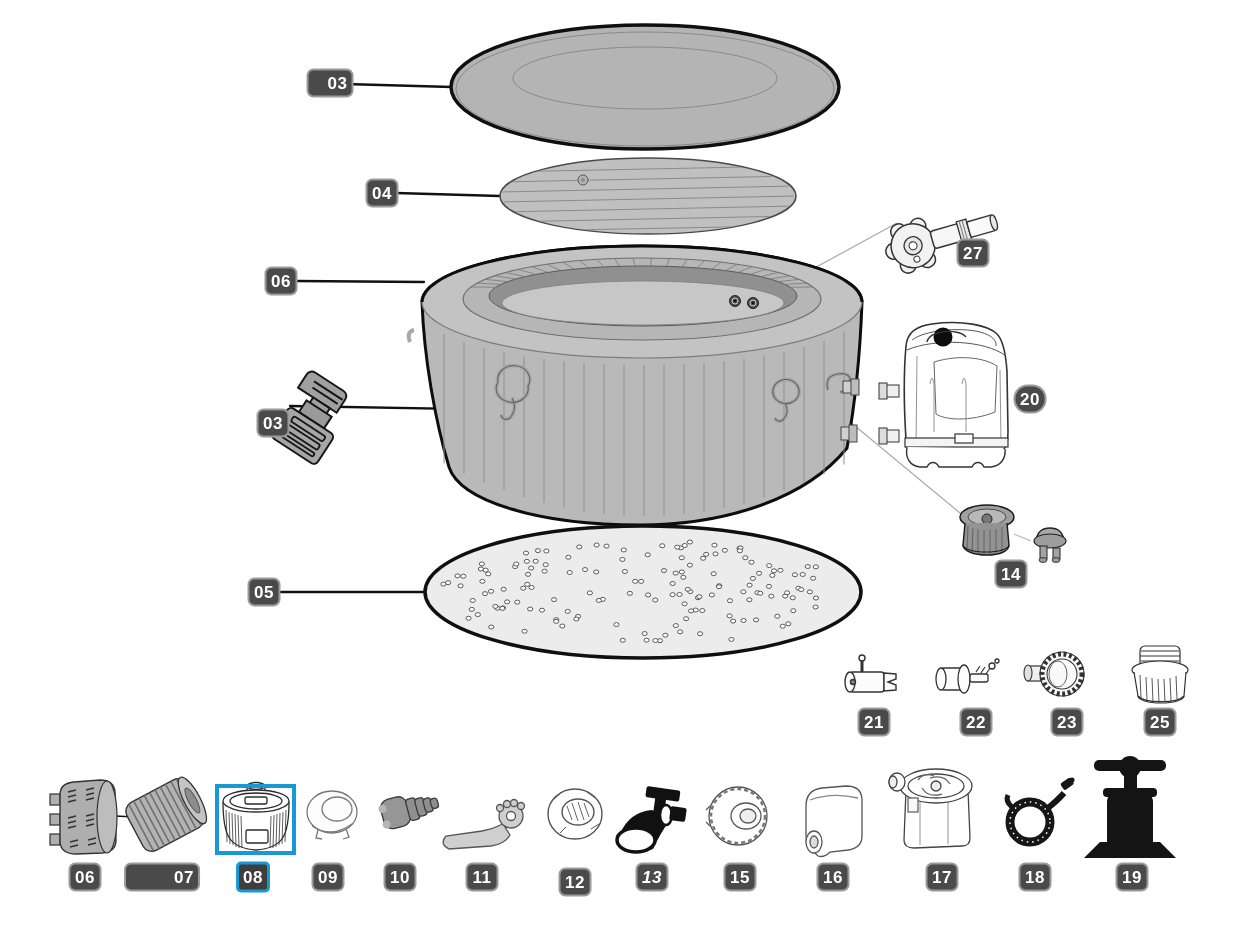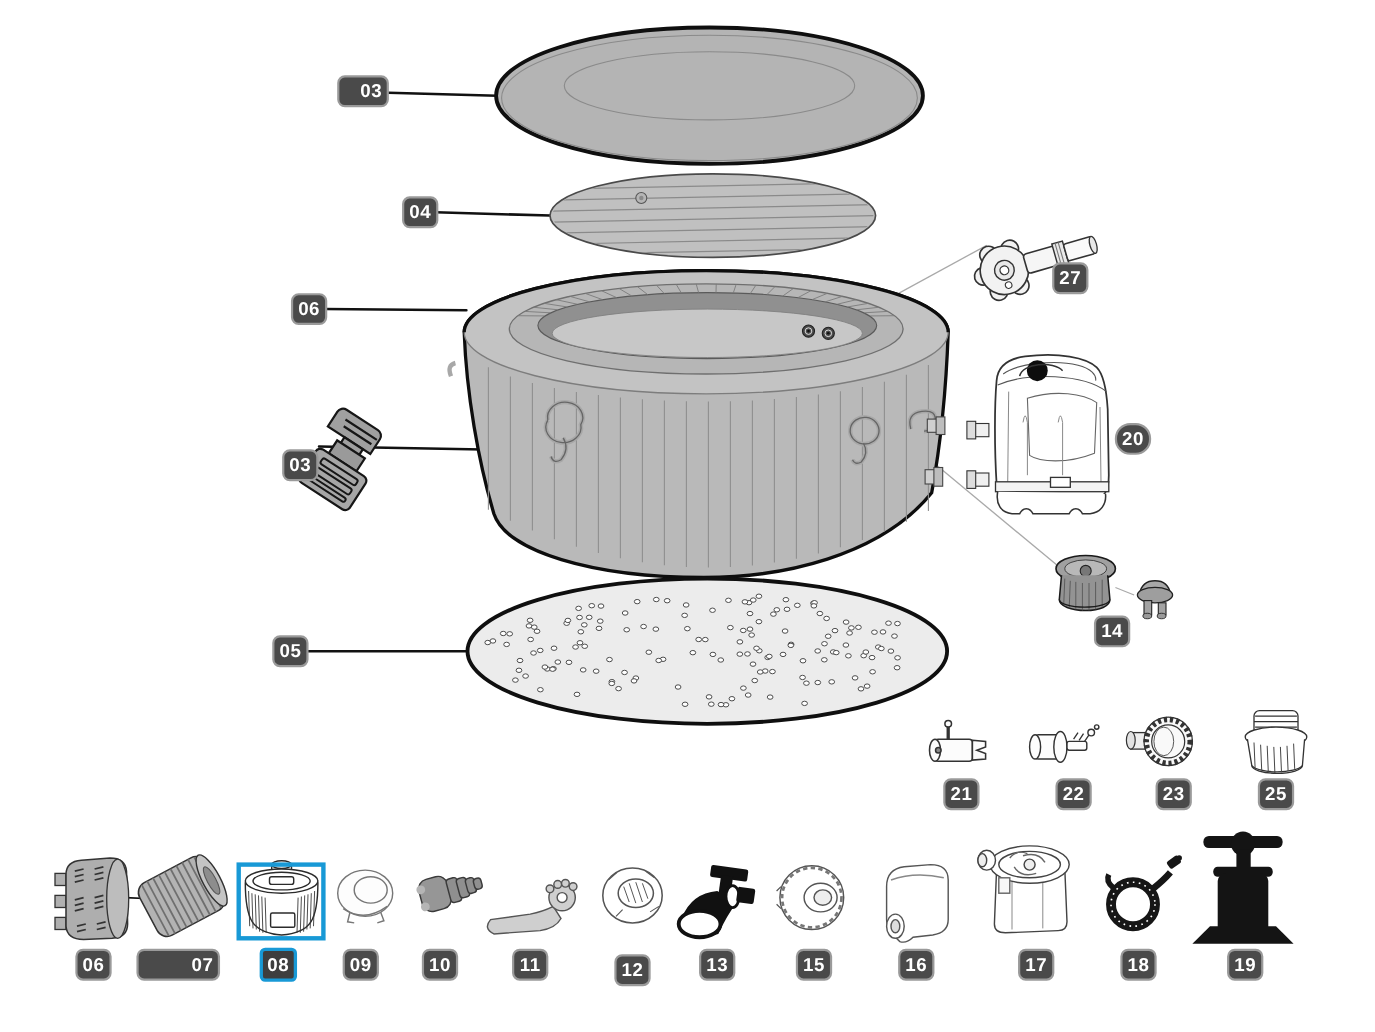--- a/index.html
+++ b/index.html
@@ -598,21 +598,21 @@
       <div class="badge" style="left: 330px; top: 83px; padding-left: 19px;">03</div>
       <div class="badge" style="left: 382px; top: 193px;">04</div>
       <div class="badge" style="left: 264px; top: 592px;">05</div>
       <div class="badge" style="left: 85px; top: 877px;">06</div>
       <div class="badge" style="left: 162px; top: 877px; padding-left: 48px;">07</div>
       <div class="badge sel" style="left: 253px; top: 877px;">08</div>
       <div class="badge" style="left: 328px; top: 877px; text-align: center;">09</div>
       <div class="badge" style="left: 400px; top: 877px;">10</div>
       <div class="badge" style="left: 482px; top: 877px;">11</div>
       <div class="badge" style="left: 575px; top: 882px;">12</div>
-      <div class="badge" style="left: 652px; top: 877px;">13</div>
+      <div class="badge" style="left: 652px; top: 877px; font-style: italic;">13</div>
       <div class="badge" style="left: 1011px; top: 574px;">14</div>
       <div class="badge" style="left: 740px; top: 877px;">15</div>
       <div class="badge" style="left: 833px; top: 877px;">16</div>
       <div class="badge" style="left: 942px; top: 877px;">17</div>
       <div class="badge" style="left: 1035px; top: 877px;">18</div>
       <div class="badge" style="left: 1132px; top: 877px;">19</div>
       <div class="badge" style="left: 1030px; top: 399px; border-radius: 14px;">20</div>
       <div class="badge" style="left: 874px; top: 722px;">21</div>
       <div class="badge" style="left: 976px; top: 722px;">22</div>
       <div class="badge" style="left: 1067px; top: 722px;">23</div>

